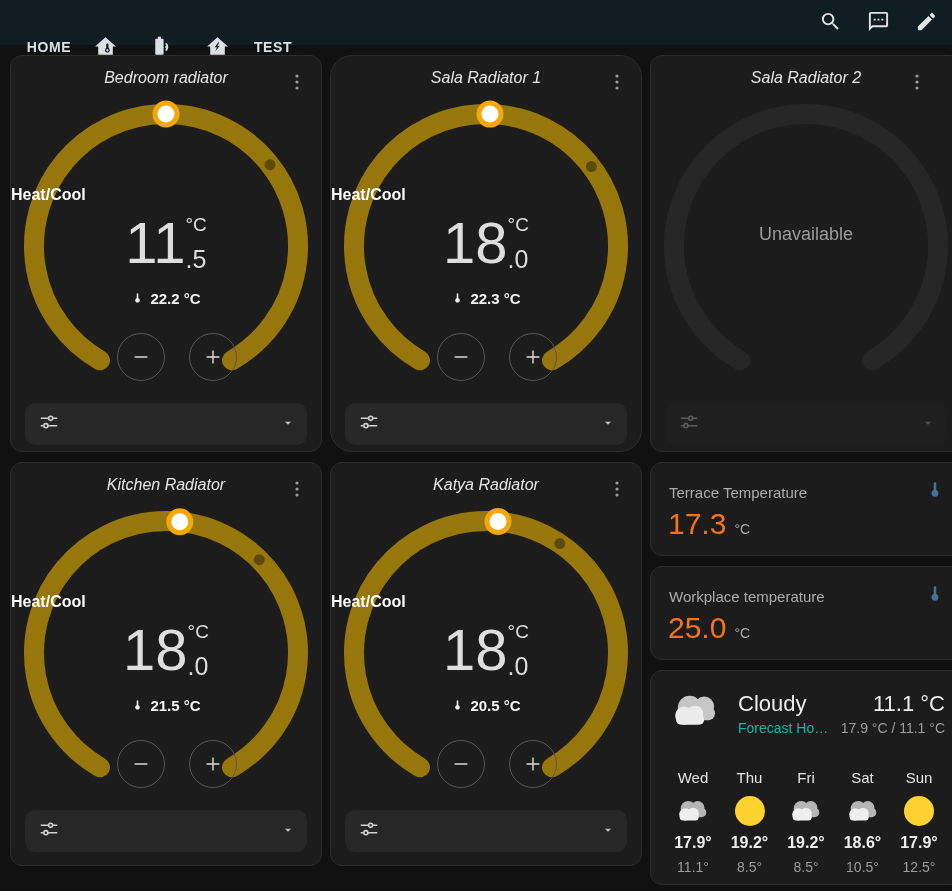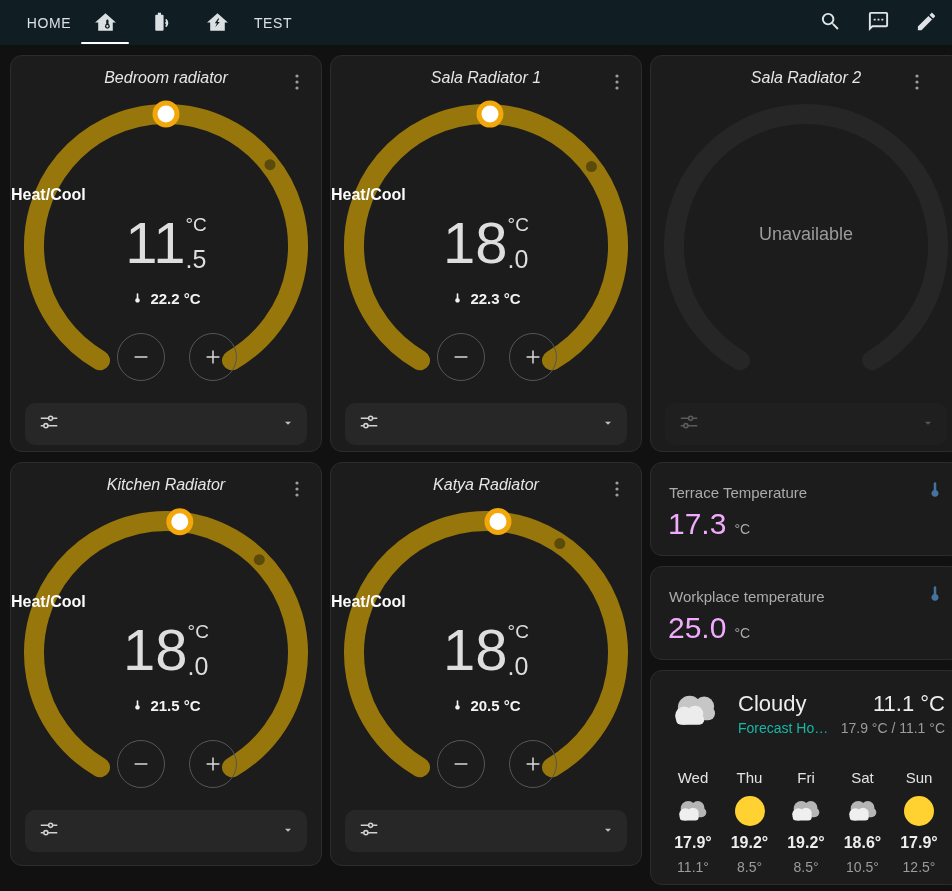--- a/index.html
+++ b/index.html
@@ -3,21 +3,21 @@
 <meta charset="utf-8">
 <style>
   html,body{margin:0;padding:0;background:#000;}
   #screen{position:relative;width:952px;height:891px;background:#111111;overflow:hidden;
           font-family:"Liberation Sans",sans-serif;-webkit-font-smoothing:antialiased;}
 
   
   .hdr{position:absolute;left:0;top:0;width:952px;height:45px;background:#101e24;display:flex;align-items:center;}
   .tabs{display:flex;height:45px;margin-left:21px;}
   .tab{position:relative;width:56px;height:45px;display:flex;align-items:center;justify-content:center;
-       color:#dbe0e3;font-size:14px;font-weight:400;letter-spacing:.6px;cursor:pointer;background:none;border:none;padding:0;}
+       color:#dbe0e3;font-size:14px;font-weight:700;letter-spacing:.6px;cursor:pointer;background:none;border:none;padding:0;margin-top:24px;}
   .tab svg{display:block;}
   .tab.active:after{content:"";position:absolute;left:4px;right:4px;bottom:1px;height:2.5px;background:#ffffff;border-radius:1px;}
   .hdr-actions{position:absolute;right:2px;top:0;height:45px;display:flex;align-items:center;}
   .hbtn{width:48px;height:45px;display:flex;align-items:center;justify-content:center;background:none;border:none;padding:0;cursor:pointer;color:#dfe3e5;}
 
   
   .card{position:absolute;box-sizing:border-box;background:#1c1c1c;border:1px solid #2c2c2c;border-radius:12px;}
 
   
   .t-title{position:absolute;top:13px;left:44px;right:44px;text-align:center;font-size:16px;color:#e6e6e6;white-space:nowrap;overflow:hidden;font-style:italic;}
@@ -38,21 +38,21 @@
   .btn-minus{left:106px;} .btn-plus{left:178px;}
   .select-box{position:absolute;left:14px;right:14px;top:347px;height:42px;background:#272727;border-radius:10px;
               display:flex;align-items:center;justify-content:space-between;padding:0 13px;box-sizing:border-box;cursor:pointer;}
   .select-box .tune{color:#d2d2d2;} .select-box .caret{color:#c2c2c2;}
   .dim{opacity:.35;}
   .unavail{position:absolute;top:168px;left:0;width:100%;text-align:center;font-size:18px;color:#9b9b9b;}
 
   
   .s-label{position:absolute;top:21px;left:18px;font-size:15px;color:#ababab;}
   .s-value-row{position:absolute;top:44px;left:17px;display:flex;align-items:baseline;}
-  .s-value{font-size:30px;color:#f0abfc;}
+  .s-value{font-size:30px;color:#f97316;}
   .s-unit{font-size:14px;color:#ababab;margin-left:8px;}
   .s-icon{position:absolute;top:16px;right:16px;color:#44739e;}
 
   
   .w-top{position:absolute;left:16px;top:20px;right:16px;display:flex;align-items:flex-start;}
   .w-main{margin-left:13px;min-width:0;}
   .w-cond{font-size:22px;color:#ededed;line-height:26px;}
   .w-sub{font-size:14px;color:#14b8a6;margin-top:3px;white-space:nowrap;}
   .w-right{margin-left:auto;text-align:right;}
   .w-temp{font-size:22px;color:#ededed;line-height:26px;}
@@ -171,21 +171,21 @@
             <path d="M3 8h8.5M16.5 8H21M3 16h3.2M11 16h10"></path>
             <circle cx="13.8" cy="8" r="2.2"></circle>
             <circle cx="8.6" cy="16" r="2.2"></circle>
           </svg></span>
       <span class="caret"><svg width="12" height="12" viewBox="0 0 24 24">
             <path fill="currentColor" d="M6 9.5 12 15.5 18 9.5z"></path>
           </svg></span>
     </div>
   </div>
 
-  <div class="card" style="left:330px;top:55px;width:312px;height:397px;">
+  <div class="card" style="left:330px;top:55px;width:312px;height:397px;border-radius:22px;">
     <div class="t-title">Sala Radiator 1</div>
     <button class="menu-btn">
         <svg width="24" height="24" viewBox="0 0 24 24">
           <g fill="currentColor">
             <circle cx="12" cy="6" r="1.6"></circle>
             <circle cx="12" cy="12" r="1.6"></circle>
             <circle cx="12" cy="18" r="1.6"></circle>
           </g>
         </svg>
       </button>

